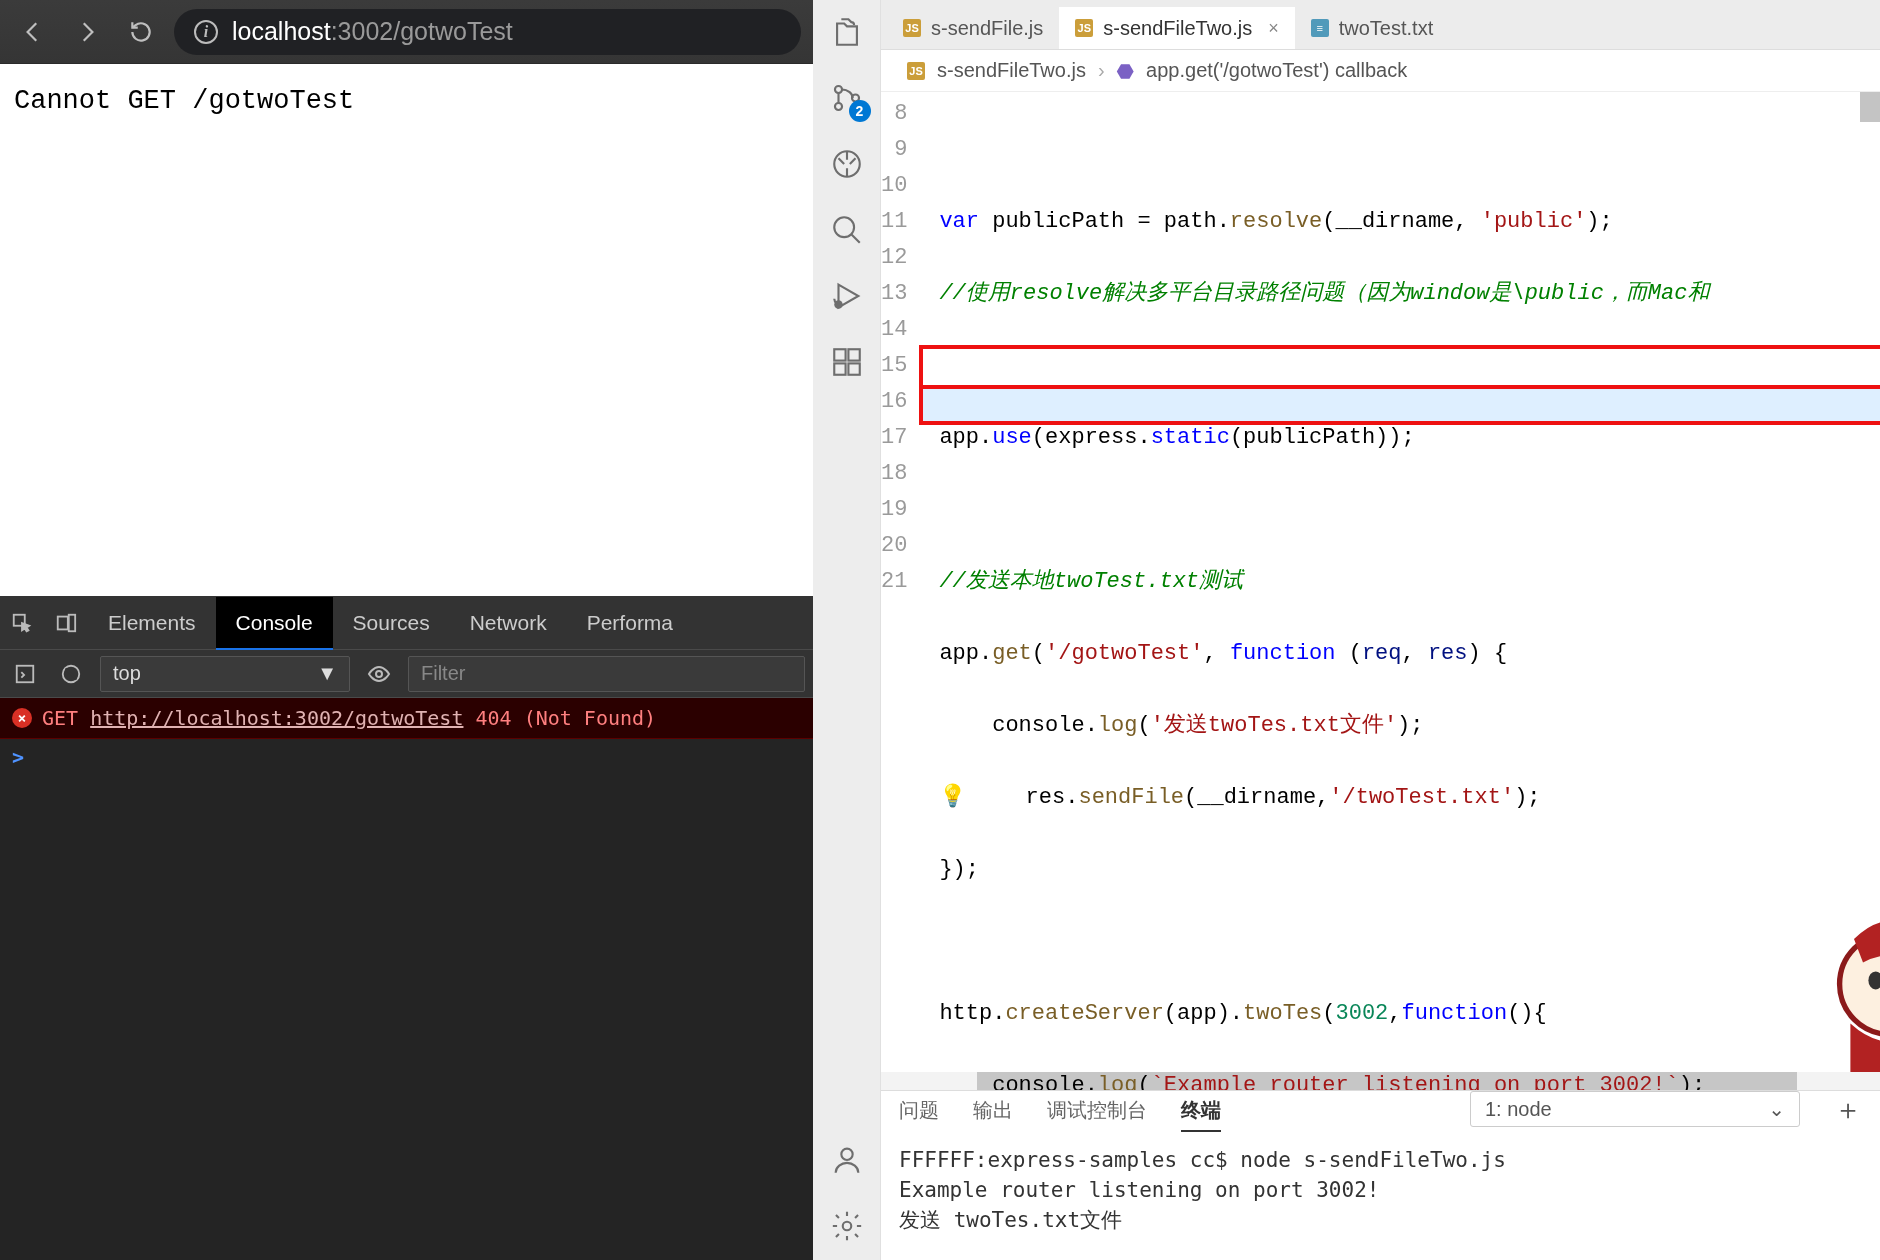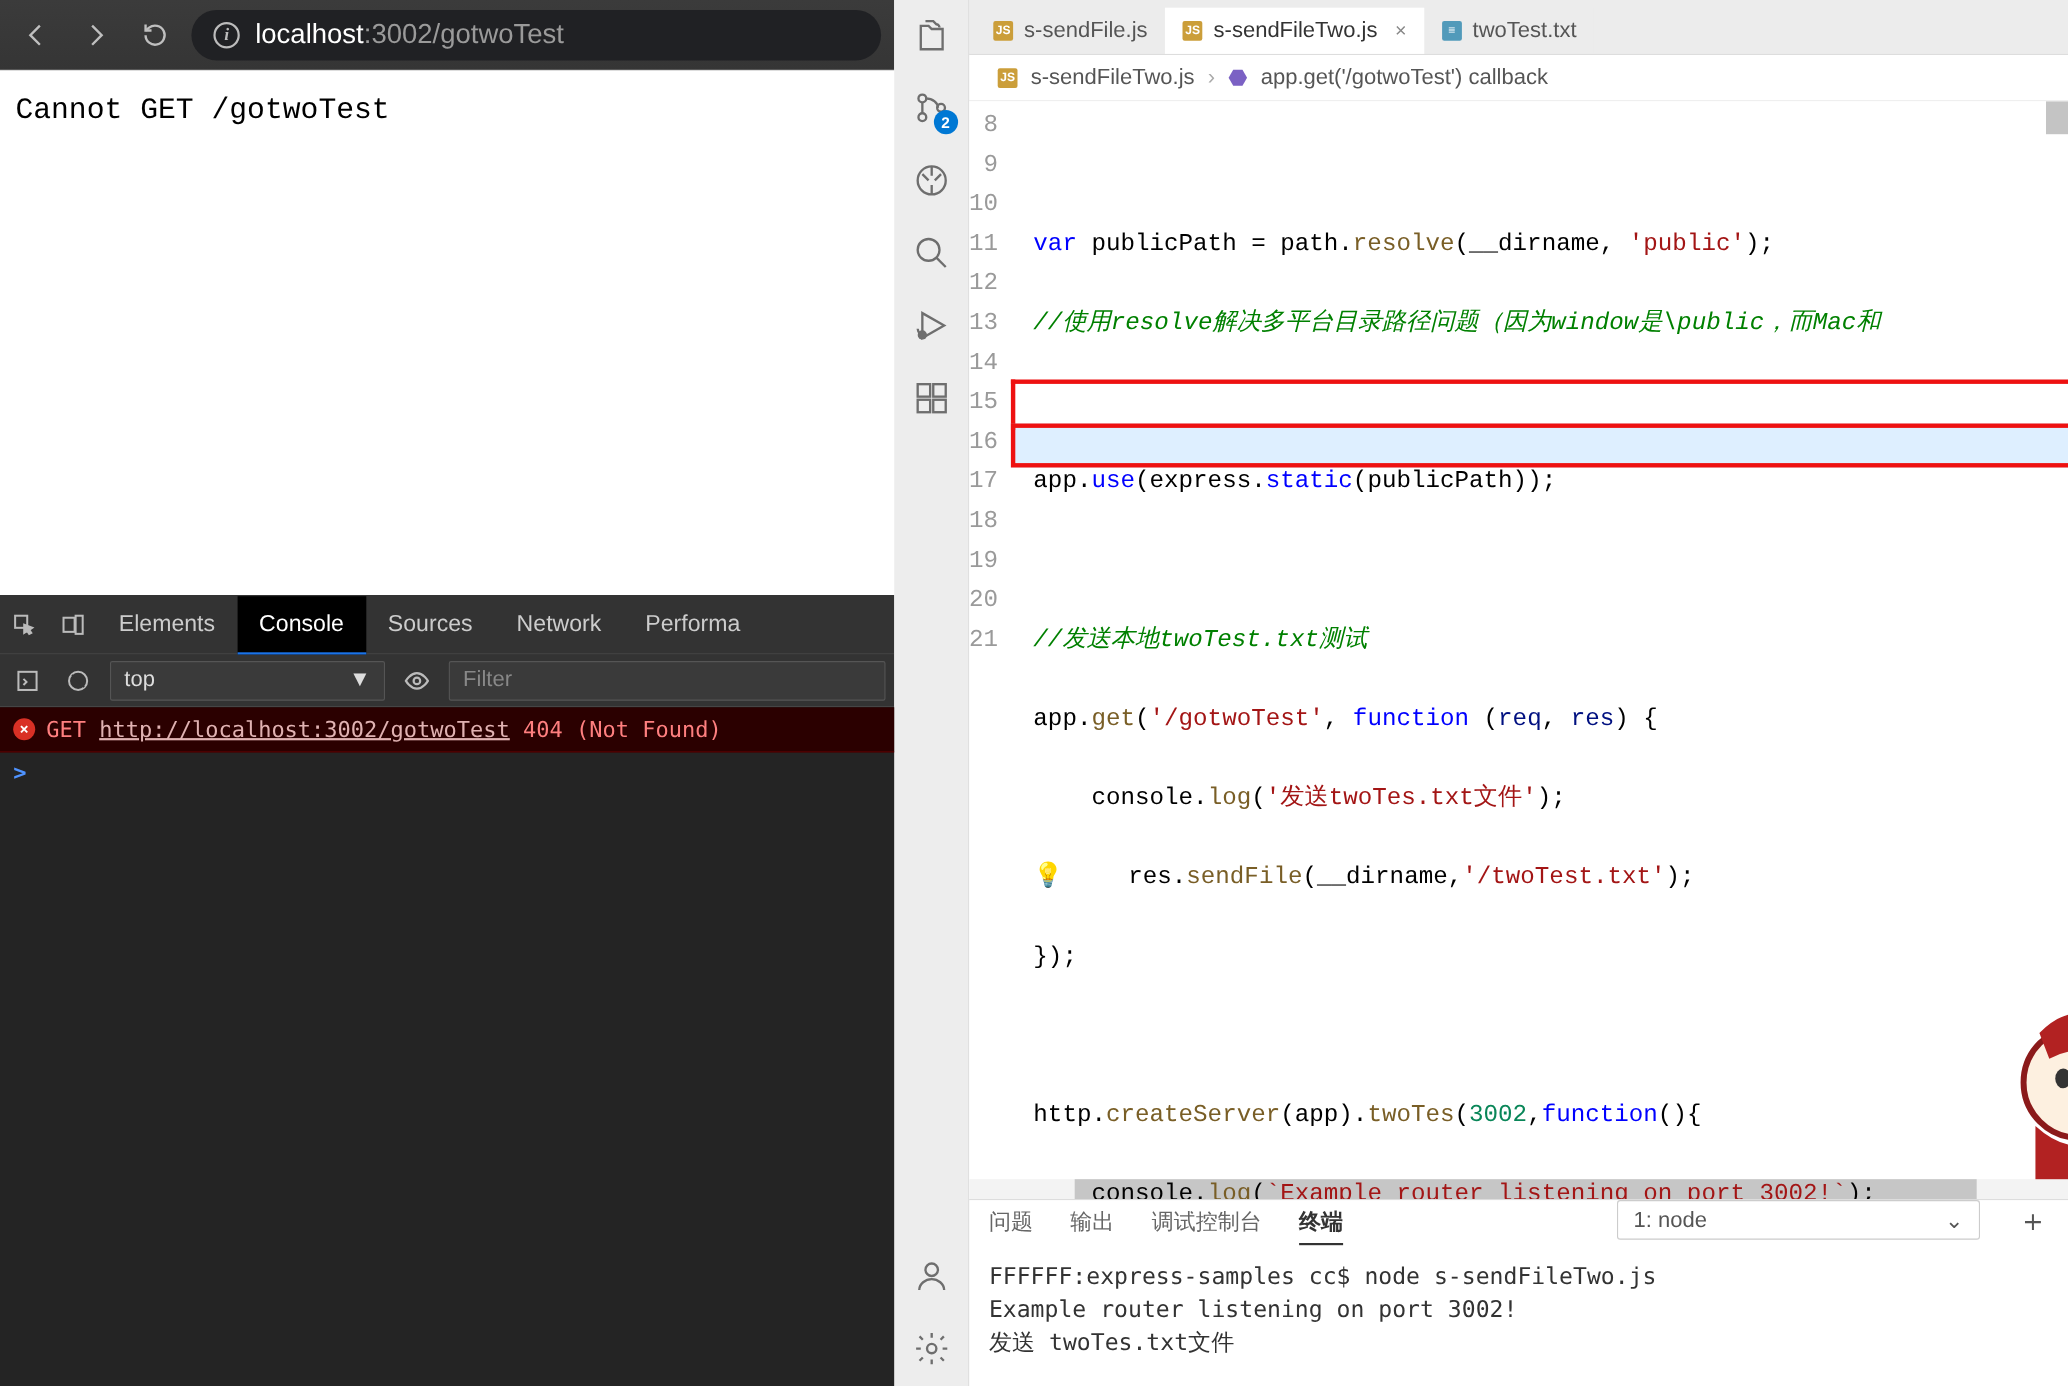--- a/index.html
+++ b/index.html
@@ -53,21 +53,21 @@
     width:24px;height:24px;border:2px solid #bcbcbc;border-radius:50%;
     display:flex;align-items:center;justify-content:center;
     font-family: Georgia, serif; font-style: italic;
     font-size:16px;color:#bcbcbc;font-weight:bold;
   }
   .addr-host{color:#fff}
   .addr-path{color:#9a9a9a}
 
   .page-body{
     flex:0 0 auto;
-    height:477px;
+    height:532px;
     background:#fff;
     padding:22px 14px;
     font-family:"Courier New",monospace;
     font-size:27px;
     color:#000;
     white-space:pre;
   }
 
   
   .devtools{

